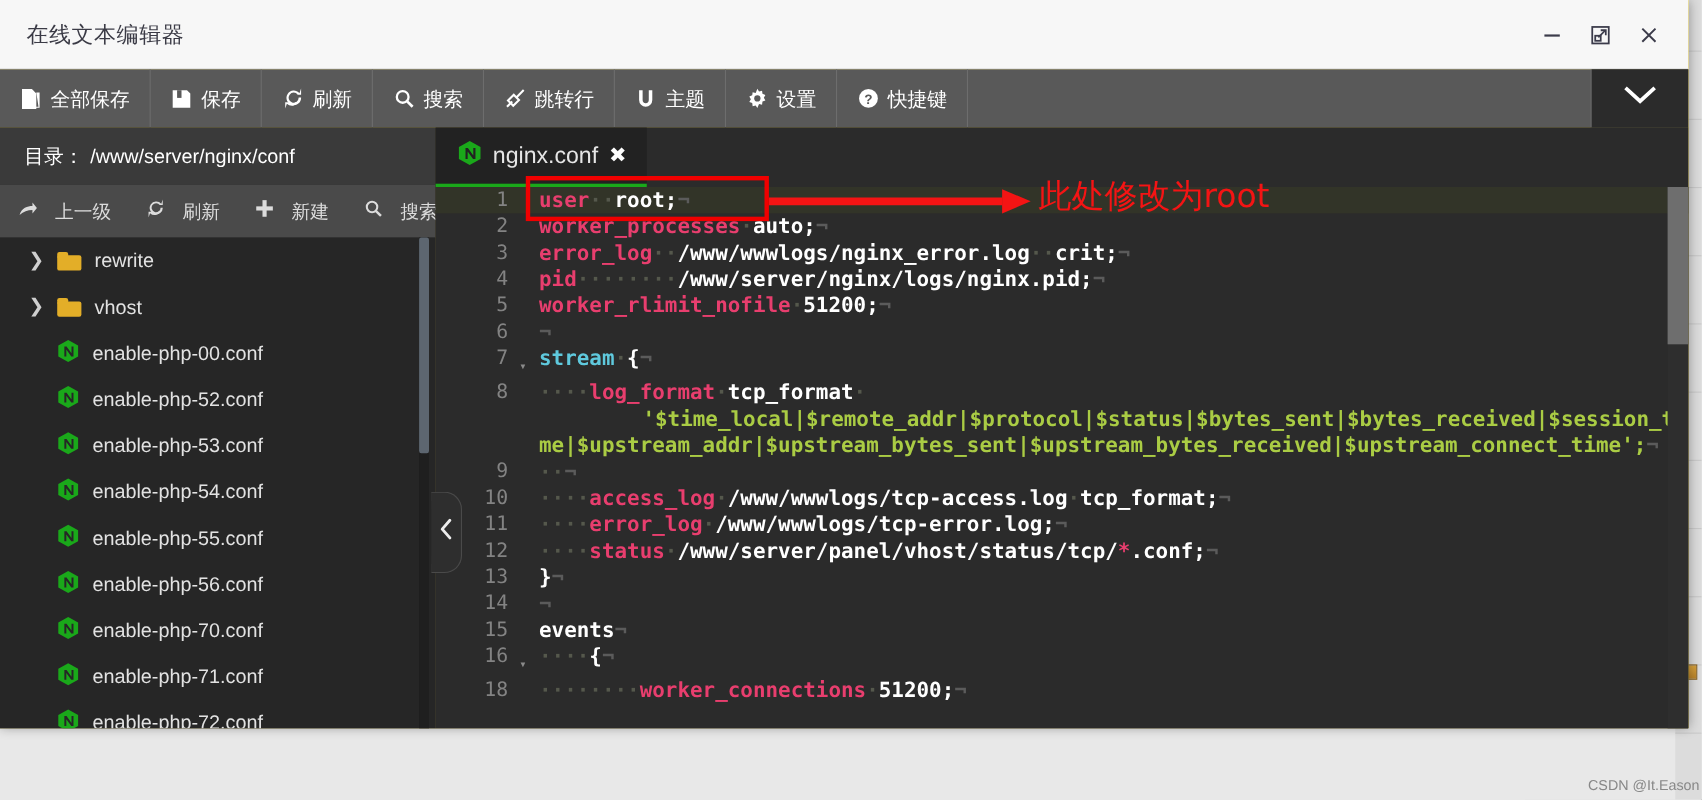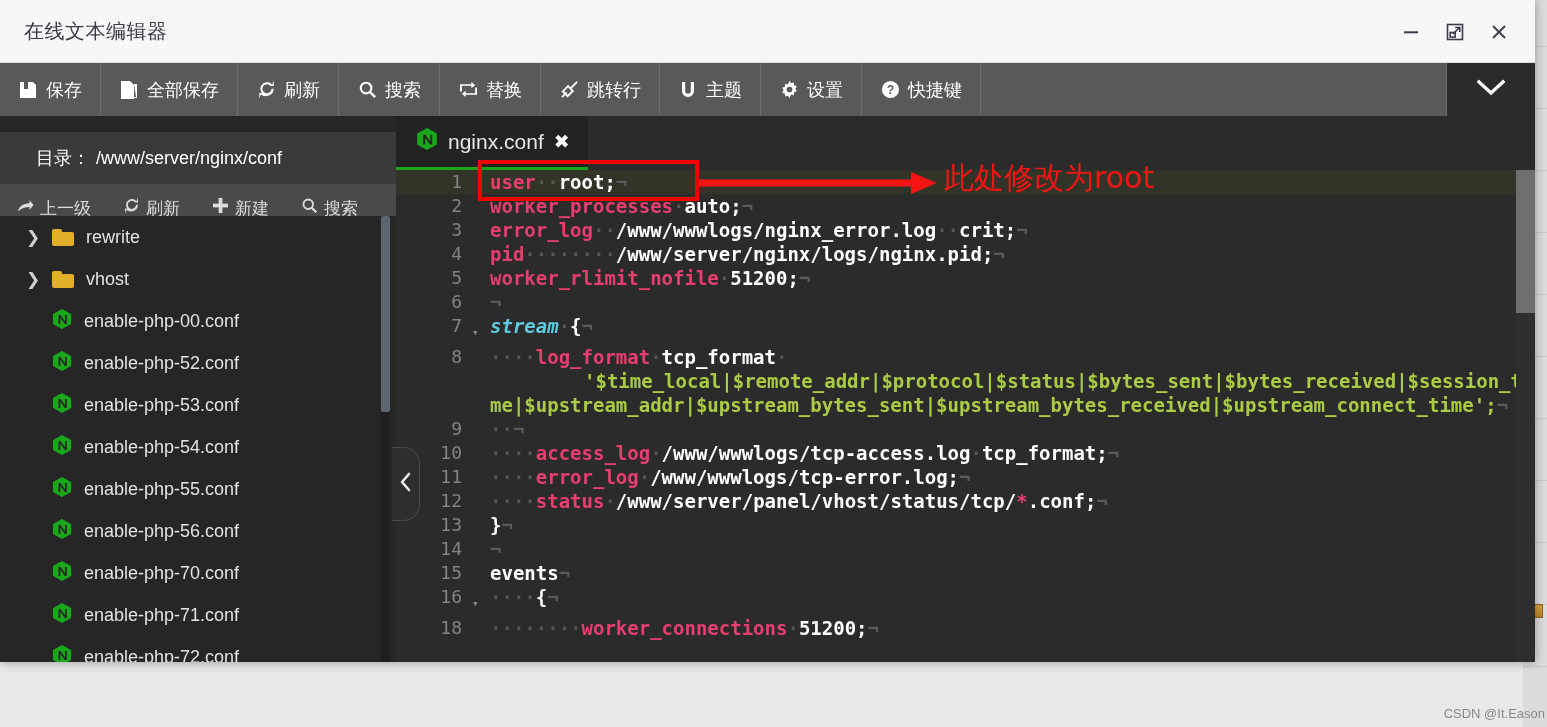--- a/index.html
+++ b/index.html
@@ -76,29 +76,29 @@
     position: absolute; left: 0; top: 116px; width: 1535px; height: 611px;
     display: flex;
   }
 
   
   .left {
     width: 396px; height: 611px; background: #262626; position: relative; flex: 0 0 396px;
   }
   .dir-head {
     height: 52px; background: #3a3a3a; display: flex; align-items: center;
-    padding-left: 36px; color: #fff; font-size: 18px; white-space: nowrap; margin-top: 16px;
+    padding-left: 22px; color: #fff; font-size: 18px; white-space: nowrap;
   }
   .dir-head .lbl { color:#fff; }
   .dir-head .pathv { margin-left: 6px; }
   .file-actions {
     height: 48px; background: #4a4a4a; display: flex; align-items: center;
     gap: 0px; color: #dcdcdc; font-size: 17px;
   }
-  .fa-item { display: flex; align-items: center; gap: 6px; padding: 0 16px; cursor: pointer; white-space: nowrap;}
+  .fa-item { display: flex; align-items: center; gap: 16px; padding: 0 16px; cursor: pointer; white-space: nowrap;}
   .filelist { position: absolute; top: 100px; left: 0; width: 396px; height: 511px; overflow: hidden; background: #262626; }
   .fl-row {
     height: 42px; display: flex; align-items: center; gap: 12px;
     padding-left: 26px; color: #e2e2e2; font-size: 18px; cursor: pointer;
   }
   .fl-row .chev { width: 14px; color: #cfcfcf; font-size: 17px; }
   .fl-row .gap { width: 14px; }
   .fl-name { white-space: nowrap; }
   .folder-ico { width: 22px; height: 17px; position: relative; }
   .folder-ico:before {
@@ -148,21 +148,21 @@
   .cl.active { background: #323428; }
   .gutter {
     width: 76px; flex: 0 0 76px; text-align: right; padding-right: 10px;
     color: #838383; user-select: none; font-size: 18px;
   }
   .fold { width: 14px; flex: 0 0 14px; color: #8a8a8a; font-size: 11px; padding-top: 7px; }
   .ctext { flex: 1 1 auto; white-space: pre; padding-left: 4px; color: #e8e8e8; font-weight: bold; }
   .ctext.wrapline { white-space: pre-wrap; word-break: break-all; }
 
   .k-dir  { color: #e83e6e; font-weight: bold; }       
-  .k-blk  { color: #5fc9dd; font-style: italic; font-weight: bold; }  
+  .k-blk  { color: #5fc9dd; font-weight: bold; }  
   .k-val  { color: #ffffff; font-weight: bold; }
   .k-str  { color: #aacc44; font-weight: bold; }
   .k-star { color: #e83e6e; }
   .dot    { color: #55584c; }
   .eol    { color: #5b5b5b; }
 
   
   .ann-box {
     position: absolute; left: 478px; top: 160px; width: 221px; height: 41px;
     border: 4px solid #f00000; z-index: 30; pointer-events: none;
@@ -233,35 +233,35 @@
           </svg>
         </div>
       </div>
     </div>
 
     <div class="toolbar">
 
       <div class="tb-item">
         <span class="ticon">
           <svg width="18" height="18" viewBox="0 0 18 18">
+              <path d="M1 0h9l4 4v14H1z" fill="#fff"></path>
+              <path d="M14 3h3v14h-9v-1h8z" fill="#fff"></path>
+            </svg>
+        </span>
+        <span>全部保存</span>
+      </div>
+
+      <div class="tb-item">
+        <span class="ticon">
+          <svg width="18" height="18" viewBox="0 0 18 18">
               <path d="M1 1h13l3 3v13H1z" fill="#fff"></path>
               <rect x="5" y="1" width="4" height="7" fill="#595959"></rect>
             </svg>
         </span>
         <span>保存</span>
-      </div>
-
-      <div class="tb-item">
-        <span class="ticon">
-          <svg width="18" height="18" viewBox="0 0 18 18">
-              <path d="M1 0h9l4 4v14H1z" fill="#fff"></path>
-              <path d="M14 3h3v14h-9v-1h8z" fill="#fff"></path>
-            </svg>
-        </span>
-        <span>全部保存</span>
       </div>
 
       <div class="tb-item">
         <span class="ticon">
           <svg width="19" height="19" viewBox="0 0 20 20">
               <path d="M16 5a7 7 0 1 0 1.6 4.2h-2.3A4.8 4.8 0 1 1 14.4 6.4L11.5 6.4 17.6 6.4 17.6 0.4z" fill="#fff"></path>
               <path d="M4 15a7 7 0 0 0 11-1.5h-2.4A4.8 4.8 0 0 1 5.6 13.6l2.9 0L2.4 13.6 2.4 19.6z" fill="#fff"></path>
             </svg>
         </span>
         <span>刷新</span>
@@ -270,29 +270,20 @@
       <div class="tb-item">
         <span class="ticon">
           <svg width="19" height="19" viewBox="0 0 20 20">
               <circle cx="8.5" cy="8.5" r="5.6" fill="none" stroke="#fff" stroke-width="2.2"></circle>
               <path d="M12.8 12.8 L18 18" stroke="#fff" stroke-width="2.6"></path>
             </svg>
         </span>
         <span>搜索</span>
       </div>
 
-      <div class="tb-item">
-        <span class="ticon">
-          <svg width="19" height="19" viewBox="0 0 20 20">
-            <path d="M3 6h10v2.8L17 5.4 13 2v2.6H1V12h2z" fill="#fff"></path>
-            <path d="M17 14H7v-2.8L3 14.6 7 18v-2.6h12V8h-2z" fill="#fff"></path>
-          </svg>
-        </span>
-        <span>替换</span>
-      </div>
 
       <div class="tb-item">
         <span class="ticon">
           <svg width="19" height="19" viewBox="0 0 20 20">
               <path d="M18 2 L11 9 L13.5 11.5 L8 17 L3 12 L8.5 6.5 L11 9" fill="none" stroke="#fff" stroke-width="2"></path>
               <path d="M2 18 L7 13" stroke="#fff" stroke-width="2"></path>
             </svg>
         </span>
         <span>跳转行</span>
       </div>

